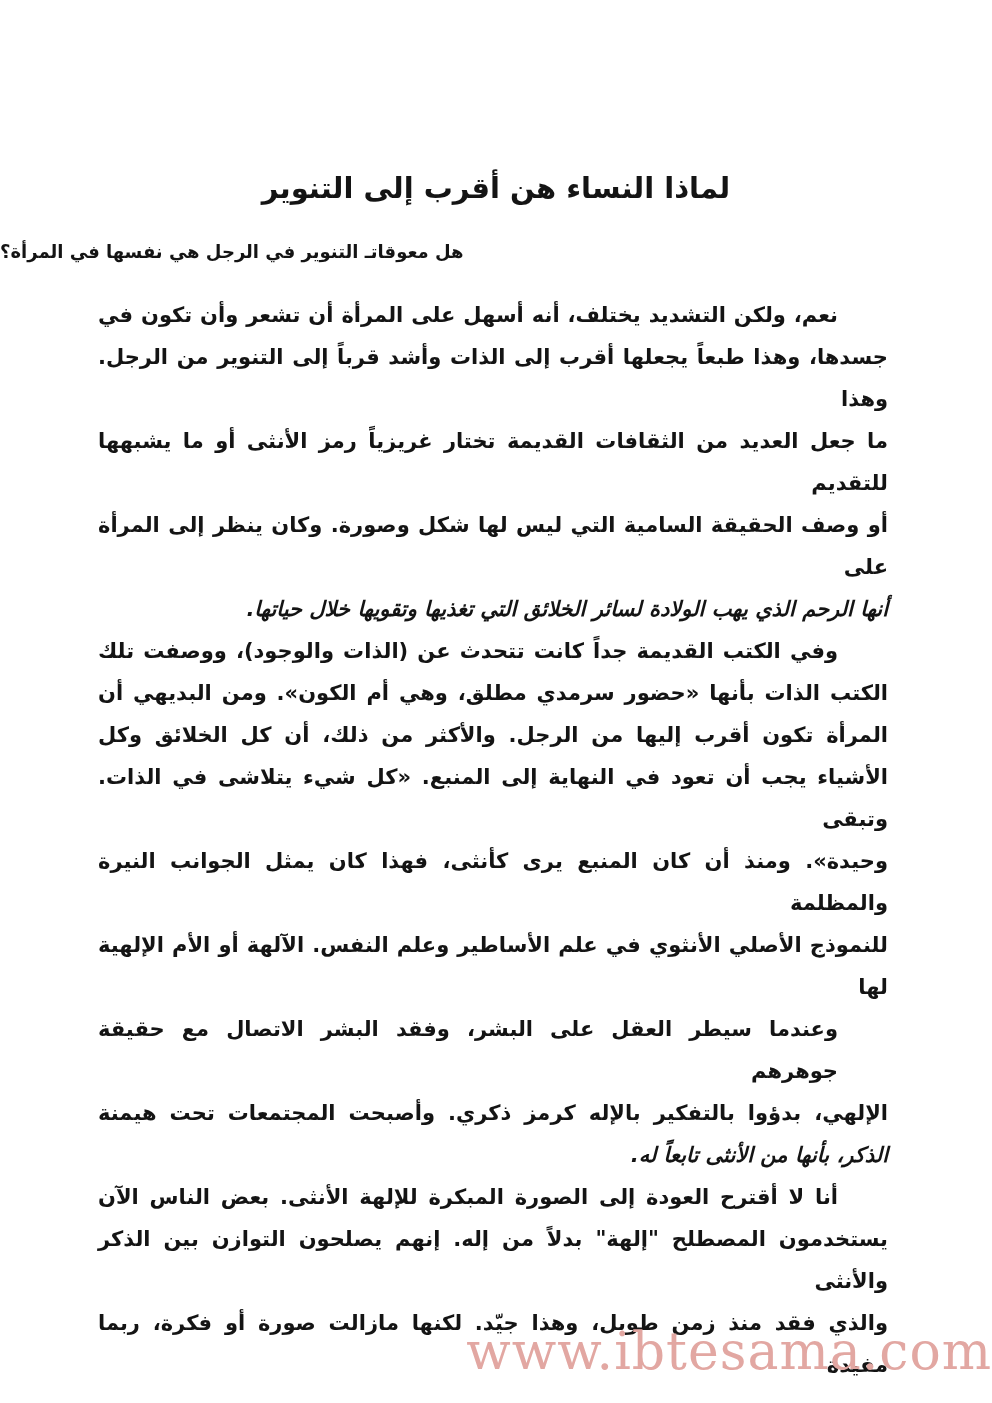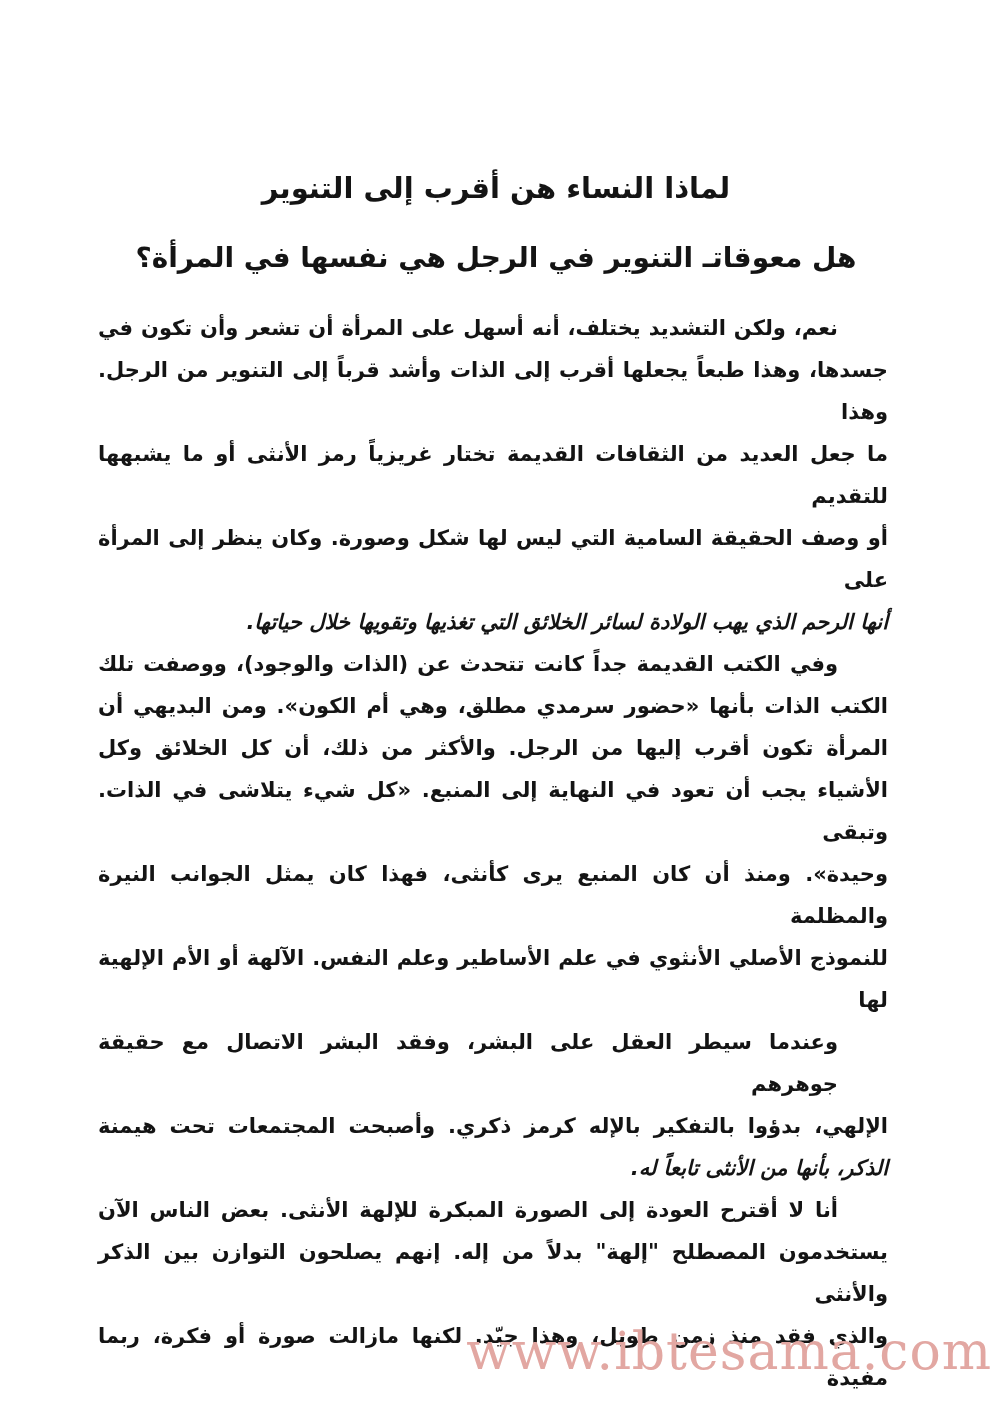--- a/index.html
+++ b/index.html
@@ -23,23 +23,23 @@
     margin: 0;
     text-align: center;
     direction: rtl;
     font-size: 29px;
     font-weight: 700;
     line-height: 1.25;
     letter-spacing: 0.5px;
   }
   .subtitle {
     margin: 34px 0 0 0;
-    text-align: center;
+    text-align: left;
     direction: rtl;
-    font-size: 28px;
+    font-size: 18px;
     font-weight: 700;
     line-height: 1.3;
   }
   .body-text {
     direction: rtl;
     margin-top: 30px;
     padding: 0 104px 0 98px;
     font-size: 21px;
     font-weight: 700;
   }

